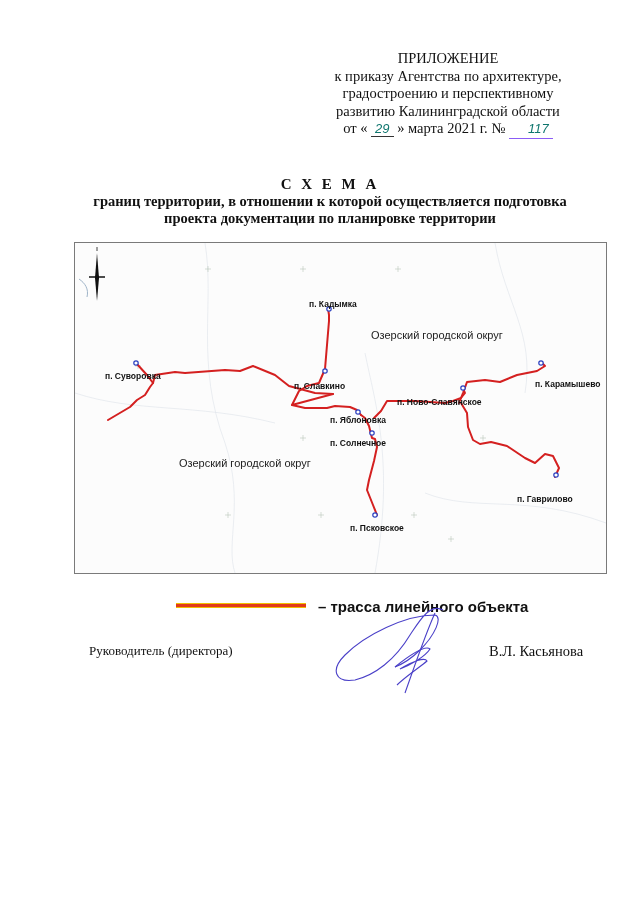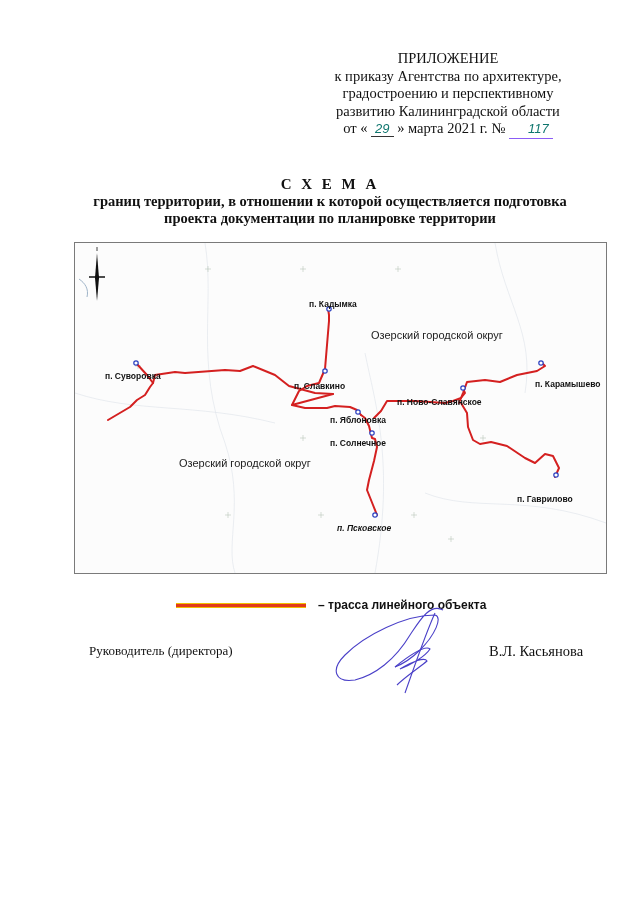--- a/index.html
+++ b/index.html
@@ -10,21 +10,21 @@
   .blank { border-bottom: 1px solid #8b5cf6; display: inline-block; min-width: 36px; text-align: right; }
   .title { position: absolute; left: 60px; width: 540px; top: 176px; text-align: center; font-weight: bold; font-size: 14.5px; line-height: 17px; }
   .title .big { letter-spacing: 3px; font-size: 15px; }
   .map { position: absolute; left: 74px; top: 242px; width: 531px; height: 330px; border: 1.5px solid #7a7a7a; background: #fcfcfc; overflow: hidden; }
   .map svg { position: absolute; left: 0; top: 0; }
   .lbl { position: absolute; font-family: "Liberation Sans", sans-serif; font-size: 8.5px; color: #111; white-space: nowrap; }
   .lbl.bold { font-weight: bold; }
   .region { position: absolute; font-family: "Liberation Sans", sans-serif; font-size: 11px; color: #222; white-space: nowrap; text-align: center; }
   .legend { position: absolute; left: 176px; top: 601px; }
   .legend-line { position: absolute; left: 0; top: 2px; width: 130px; height: 3px; background: #e23a1a; border-top: 0.5px solid #f0c000; border-bottom: 0.5px solid #f0c000; }
-  .legend-text { position: absolute; left: 142px; top: -3px; font-family: "Liberation Sans", sans-serif; font-weight: bold; font-size: 12px; white-space: nowrap; }
+  .legend-text { position: absolute; left: 142px; top: -3px; font-family: "Liberation Sans", sans-serif; font-weight: bold; font-size: 15px; white-space: nowrap; }
   .signer-role { position: absolute; left: 89px; top: 643px; font-size: 13px; }
   .signer-name { position: absolute; left: 489px; top: 643px; font-size: 14.5px; }
   .signature { position: absolute; left: 325px; top: 605px; }
 </style>
 </head>
 <body>
 
 <div class="appendix">
   <span class="line">ПРИЛОЖЕНИЕ</span>
   <span class="line">к приказу Агентства по архитектуре,</span>
@@ -114,21 +114,21 @@
   <span class="region" style="left:104px; top:214px;">Озерский городской округ</span>
 
   <span class="lbl bold" style="left:234px; top:56px;">п. Кадымка</span>
   <span class="lbl bold" style="left:219px; top:138px;">п. Славкино</span>
   <span class="lbl bold" style="left:30px; top:128px;">п. Суворовка</span>
   <span class="lbl bold" style="left:255px; top:172px;">п. Яблоновка</span>
   <span class="lbl bold" style="left:255px; top:195px;">п. Солнечное</span>
   <span class="lbl bold" style="left:322px; top:154px;">п. Ново-Славянское</span>
   <span class="lbl bold" style="left:460px; top:136px;">п. Карамышево</span>
   <span class="lbl bold" style="left:442px; top:231px;margin-top:20px;">п. Гаврилово</span>
-  <span class="lbl bold" style="left:262px; top:280px;font-style:italic;">п. Псковское</span>
+  <span class="lbl bold" style="left:275px; top:280px;">п. Псковское</span>
 </div>
 
 <div class="legend">
   <div class="legend-line"></div>
   <span class="legend-text">– трасса линейного объекта</span>
 </div>
 
 <span class="signer-role">Руководитель (директора)</span>
 
 <svg class="signature" width="150" height="95" viewBox="0 0 150 95">

